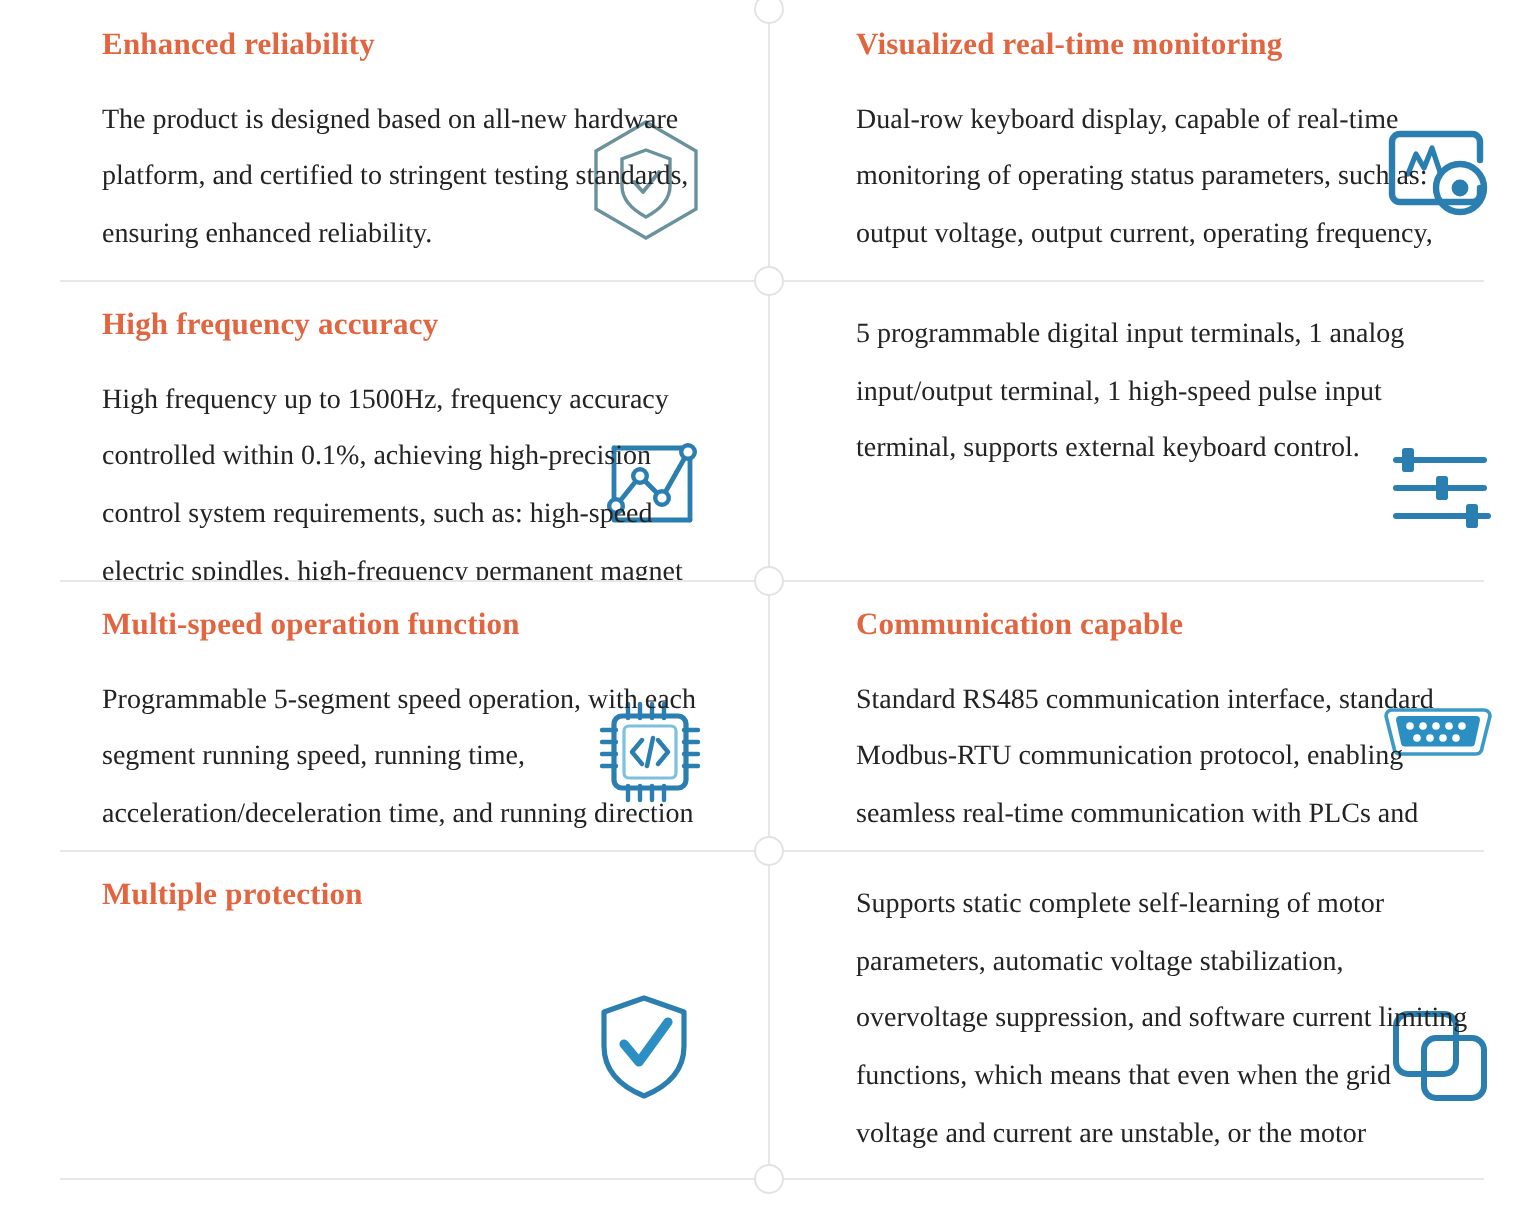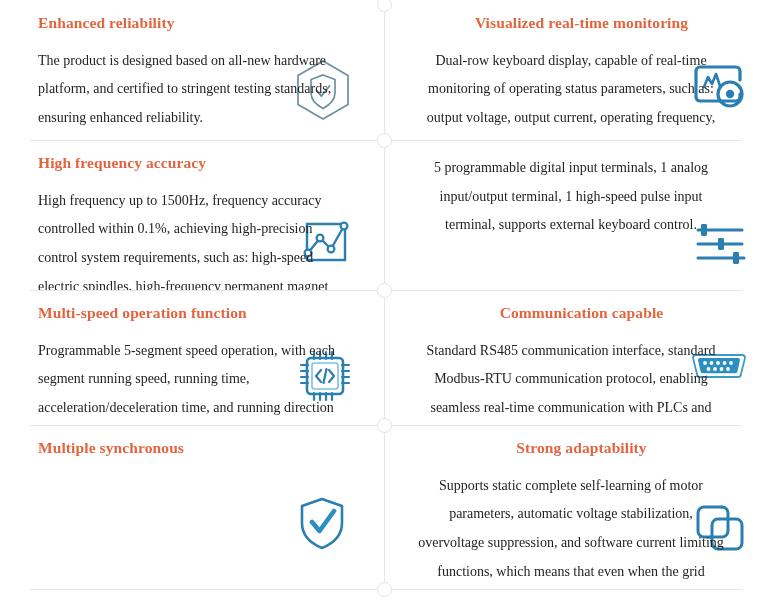--- a/index.html
+++ b/index.html
@@ -25,22 +25,23 @@
     inset: 0;
     display: grid;
     grid-template-columns: 385px 385px;
     grid-template-rows: 140px 150px 135px 165px;
   }
 
   .cell {
     position: relative;
     padding: 14px 26px 10px 38px;
     overflow: hidden;
-  }
-  .cell.right { padding-left: 30px; padding-right: 22px; text-align: center; }
+    margin-left: 13px;
+  }
+  .cell.right { padding-left: 30px; padding-right: 22px; }
 
   .cell-title {
     color: #e2653f;
     font-size: 15.5px;
     font-weight: bold;
     letter-spacing: 0.1px;
     line-height: 1.2;
     margin-bottom: 14px;
     position: relative;
     z-index: 2;
@@ -217,31 +218,30 @@
             <circle cx="20.5" cy="21" r="1.9"></circle>
             <circle cx="27" cy="21" r="1.9"></circle>
             <circle cx="33.5" cy="21" r="1.9"></circle>
             <circle cx="40" cy="21" r="1.9"></circle>
           </g>
         </svg>
       </div>
     </div>
 
     <div class="cell left">
-      <div class="cell-title">Multiple synchronous</div>
+      <div class="cell-title">Multiple protection</div>
       <div class="cell-icon ic-protection">
         <svg width="50" height="56" viewBox="0 0 50 56">
           <path d="M25 4 L45 11 L45 28 C45 41 36 48.5 25 53 C14 48.5 5 41 5 28 L5 11 Z" fill="none" stroke="#2b7fb0" stroke-width="2.6" stroke-linejoin="round"></path>
           <polyline points="15,27 22.5,36 37,16" fill="none" stroke="#2b8fc4" stroke-width="4.6" stroke-linecap="round" stroke-linejoin="round"></polyline>
         </svg>
       </div>
     </div>
 
     <div class="cell right">
-      <div class="cell-title">Strong adaptability</div>
       <div class="cell-body">Supports static complete self-learning of motor parameters, automatic voltage stabilization, overvoltage suppression, and software current limiting functions, which means that even when the grid voltage and current are unstable, or the motor nameplate parameters are incomplete, it can still operate stably.</div>
       <div class="cell-icon ic-adaptability">
         <svg width="56" height="54" viewBox="0 0 56 54">
           <path d="M30 6 H12 a6 6 0 0 0 -6 6 V30 a6 6 0 0 0 6 6 H18" fill="none" stroke="#2b7fb0" stroke-width="3" stroke-linecap="round"></path>
           <path d="M30 6 a6 6 0 0 1 6 6 V30 a6 6 0 0 1 -6 6 H18" fill="none" stroke="#2b7fb0" stroke-width="3" stroke-linecap="round"></path>
           <path d="M26 18 H44 a6 6 0 0 1 6 6 V42 a6 6 0 0 1 -6 6 H26 a6 6 0 0 1 -6 -6 V24 a6 6 0 0 1 6 -6 Z" fill="none" stroke="#2b7fb0" stroke-width="3" stroke-linejoin="round"></path>
         </svg>
       </div>
     </div>
 

